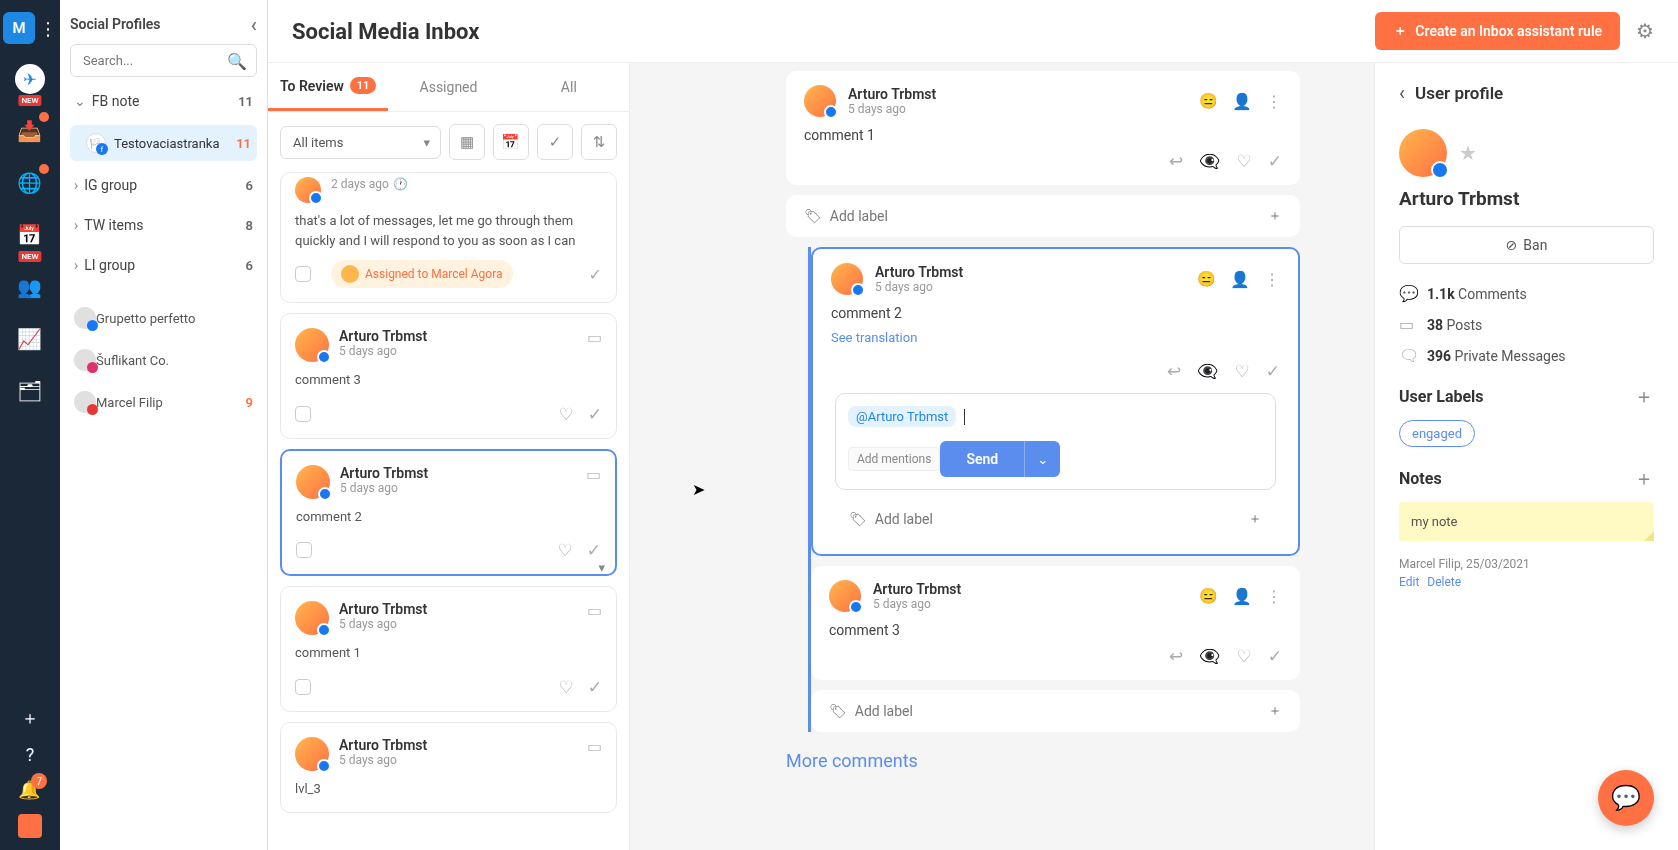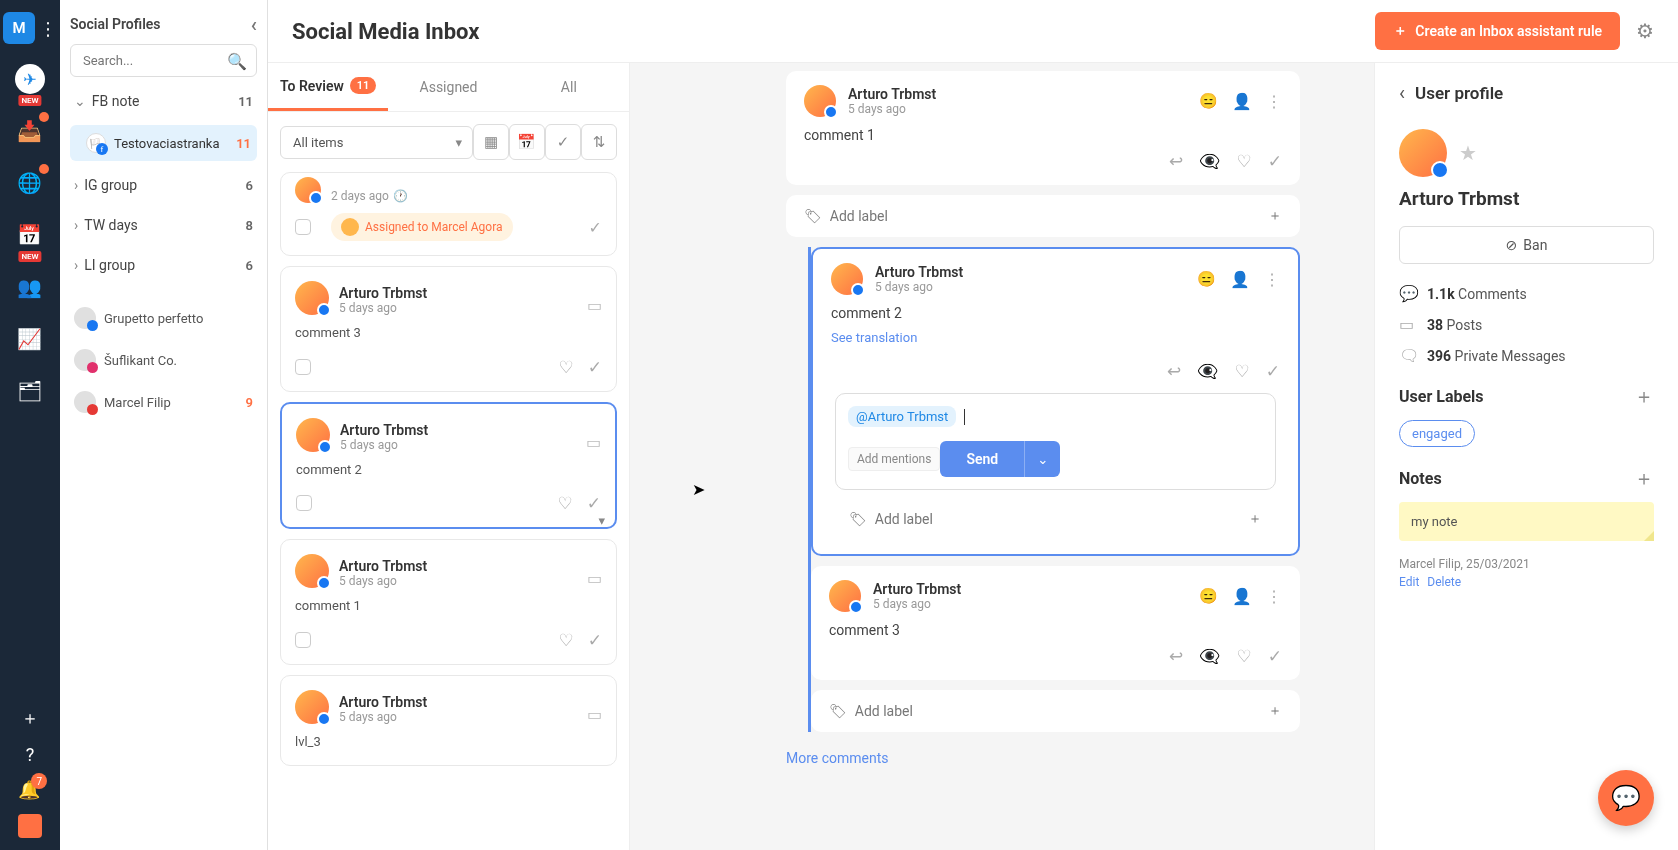--- a/index.html
+++ b/index.html
@@ -28,47 +28,47 @@
 .grp .left{display:flex;align-items:center;gap:6px}
 .grp .count{font-size:13px;color:#666;font-weight:600}
 .grp .chev-s{color:#888;font-size:14px}
 .sub-item{display:flex;align-items:center;justify-content:space-between;padding:8px 6px 8px 16px;font-size:13px;cursor:pointer;border-radius:6px}
 .sub-item.active{background:#e3f2fd}
 .sub-item .l{display:flex;align-items:center;gap:8px}
 .sub-item .ico{width:20px;height:20px;border-radius:50%;background:#fff;border:1px solid #ddd;display:flex;align-items:center;justify-content:center;font-size:10px;position:relative}
 .sub-item .ico .net{position:absolute;bottom:-3px;right:-3px;width:12px;height:12px;border-radius:50%;background:#1877f2;color:#fff;font-size:8px;display:flex;align-items:center;justify-content:center}
 .sub-item .cnt{color:#ff7043;font-weight:600;font-size:13px}
 .profile-entry{display:flex;align-items:center;justify-content:space-between;padding:6px 4px;font-size:13px;color:#555;cursor:pointer}
-.profile-entry .l{display:flex;align-items:center;gap:8px}
+.profile-entry .l{display:flex;align-items:center;}
 .profile-entry .av{width:22px;height:22px;border-radius:50%;background:#e0e0e0;position:relative}
 .profile-entry .av .net{position:absolute;bottom:-2px;right:-2px;width:11px;height:11px;border-radius:50%;background:#1877f2}
 .profile-entry .av .net.ig{background:#e1306c}
 .profile-entry .av .net.yt{background:#e53935}
 
 .main{flex:1;display:flex;flex-direction:column}
 .main-head{display:flex;align-items:center;justify-content:space-between;padding:12px 24px;background:#fff;border-bottom:1px solid #eee}
 .main-head h1{font-size:22px;font-weight:700;color:#333}
 .main-head .right{display:flex;align-items:center;gap:16px}
 .btn-primary{background:#ff7043;color:#fff;border:none;border-radius:6px;padding:10px 18px;font-size:14px;font-weight:600;cursor:pointer;display:flex;align-items:center;gap:8px}
 .gear{color:#888;font-size:20px;cursor:pointer}
 .main-body{flex:1;display:flex;overflow:hidden}
 
 .inbox-col{width:362px;background:#fff;border-right:1px solid #eee;display:flex;flex-direction:column;flex-shrink:0}
 .tabs{display:flex;border-bottom:1px solid #eee}
 .tab{flex:1;text-align:center;padding:14px 0;font-size:14px;color:#888;cursor:pointer;display:flex;align-items:center;justify-content:center;gap:6px}
 .tab.active{color:#333;font-weight:600;border-bottom:3px solid #ff7043}
 .tab .pill{background:#ff7043;color:#fff;font-size:11px;padding:2px 7px;border-radius:10px;font-weight:600}
-.filter-row{display:flex;align-items:center;padding:12px}
+.filter-row{display:flex;align-items:center;gap:8px;padding:12px}
 .sel{border:1px solid #ddd;border-radius:6px;padding:8px 32px 8px 12px;font-size:13px;color:#555;background:#fff;position:relative;cursor:pointer}
 .sel::after{content:"▾";position:absolute;right:10px;color:#888}
 .icon-btn{width:36px;height:36px;border:1px solid #ddd;border-radius:6px;display:flex;align-items:center;justify-content:center;color:#888;cursor:pointer;background:#fff;font-size:15px}
 .list{flex:1;overflow-y:auto;padding:0 12px 12px}
 .card{border:1px solid #e8e8e8;border-radius:10px;padding:14px;margin-bottom:10px;background:#fff}
 .card.sel{border:2px solid #5b8def}
-.card-head{display:flex;align-items:flex-end;gap:10px;margin-bottom:8px}
+.card-head{display:flex;align-items:flex-start;gap:10px;margin-bottom:8px}
 .av-c{width:34px;height:34px;border-radius:50%;background:linear-gradient(135deg,#ffb74d,#ff7043);position:relative;flex-shrink:0}
 .av-c .net{position:absolute;bottom:-2px;right:-2px;width:14px;height:14px;border-radius:50%;background:#1877f2;border:2px solid #fff}
 .card-head .meta{flex:1}
 .card-head .name{font-weight:600;font-size:14px;color:#333}
 .card-head .time{font-size:12px;color:#999;display:flex;align-items:center;gap:4px}
 .card-head .type-ico{color:#bbb;font-size:16px}
 .card-body{font-size:13px;color:#555;line-height:1.5}
 .card-foot{display:flex;align-items:center;justify-content:space-between;margin-top:14px}
 .chk{width:16px;height:16px;border:1.5px solid #ccc;border-radius:4px;cursor:pointer}
 .card-actions{display:flex;gap:14px;color:#aaa;font-size:17px}
@@ -94,21 +94,21 @@
 .add-label .l{display:flex;align-items:center;gap:8px}
 .nested{margin-left:22px;border-left:3px solid #5b8def;padding-left:0}
 .reply-box{border:1px solid #ddd;border-radius:10px;margin:12px 4px 8px 4px;padding:12px}
 .reply-box .mention{background:#e3f2fd;color:#1e88e5;padding:3px 8px;border-radius:8px;font-size:13px;display:inline-block}
 .reply-box .cursor{border-left:1px solid #333;margin-left:8px;height:16px;display:inline-block;vertical-align:middle}
 .reply-bottom{display:flex;align-items:center;justify-content:flex-start;margin-top:14px}
 .reply-bottom .mentions-chip{font-size:12px;color:#888;border:1px solid #eee;padding:4px 8px;border-radius:4px;background:#fafafa}
 .send-grp{display:flex}
 .send-btn{background:#5b8def;color:#fff;border:none;padding:10px 26px;font-size:14px;font-weight:600;cursor:pointer;border-radius:6px 0 0 6px}
 .send-drop{background:#5b8def;color:#fff;border:none;border-left:1px solid rgba(255,255,255,.3);padding:10px 12px;cursor:pointer;border-radius:0 6px 6px 0}
-.more-comments{color:#5b8def;font-size:14px;cursor:pointer;padding:8px 0}
+.more-comments{color:#5b8def;font-size:18px;cursor:pointer;padding:8px 0}
 
 .user-col{width:304px;background:#fff;border-left:1px solid #eee;padding:18px 24px;flex-shrink:0;overflow-y:auto}
 .user-col .hd{display:flex;align-items:center;gap:10px;margin-bottom:24px}
 .user-col .hd .back{color:#555;cursor:pointer;font-size:20px}
 .user-col .hd .ttl{font-weight:600;font-size:17px}
 .user-av{width:48px;height:48px;border-radius:50%;background:linear-gradient(135deg,#ffb74d,#ff7043);position:relative}
 .user-av .net{position:absolute;bottom:-2px;right:-2px;width:18px;height:18px;border-radius:50%;background:#1877f2;border:2px solid #fff}
 .user-top{display:flex;align-items:center;gap:12px;margin-bottom:10px}
 .user-top .star{color:#ccc;font-size:20px;cursor:pointer}
 .user-name{font-weight:700;font-size:19px;margin-bottom:16px}
@@ -202,21 +202,21 @@
     <div class="grp">
       <span class="left">
           <span class="chev-s">›</span>
           <span>IG group</span>
         </span>
       <span class="count">6</span>
     </div>
     <div class="grp">
       <span class="left">
           <span class="chev-s">›</span>
-          <span>TW days</span>
+          <span>TW items</span>
         </span>
       <span class="count">8</span>
     </div>
     <div class="grp">
       <span class="left">
           <span class="chev-s">›</span>
           <span>LI group</span>
         </span>
       <span class="count">6</span>
     </div>
@@ -291,20 +291,21 @@
                 <div class="av-c" style="width:26px;height:26px">
                   <span class="net"></span>
                 </div>
                 <div class="meta">
                   <div class="time">
                     <span>2 days ago</span> 
                     <span>🕐</span>
                   </div>
                 </div>
               </div>
+            <div class="card-body">that's a lot of messages, let me go through them quickly and I will respond to you as soon as I can</div>
             <div style="display:flex;align-items:center;justify-content:space-between;margin-top:10px">
               <div style="display:flex;align-items:center;gap:20px">
                 <div class="chk"></div>
                 <div class="assigned-chip" style="margin-top:0">
                     <span class="av-s"></span>
                     <span>Assigned to Marcel Agora</span>
                   </div>
               </div>
               <span style="color:#aaa;cursor:pointer">✓</span>
             </div>

